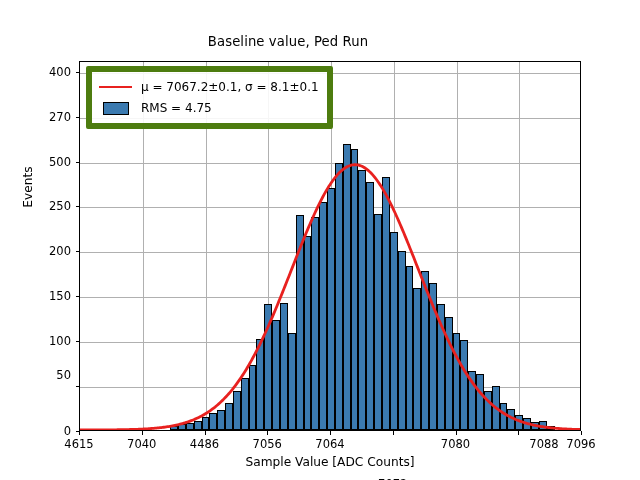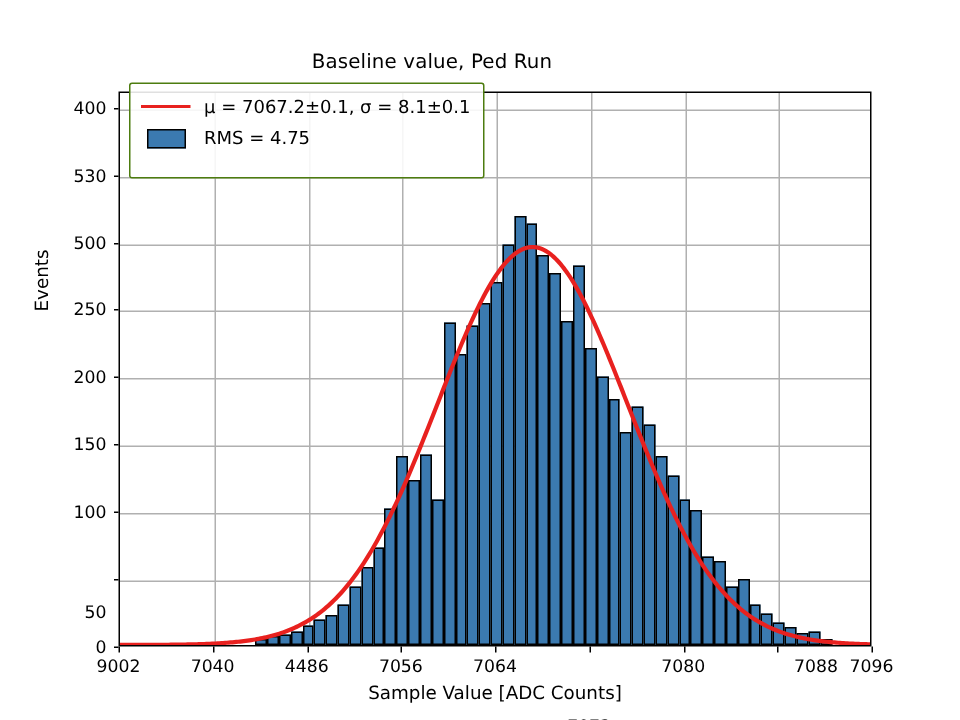--- a/index.html
+++ b/index.html
@@ -53,24 +53,24 @@
     text-align:center;font-size:12.2px;
   }
   #ylabel{
     position:absolute;left:-62px;top:180px;width:180px;
     text-align:center;font-size:12.2px;
     transform:rotate(-90deg);transform-origin:center center;
   }
 
   
   #legend{
-    position:absolute;left:86px;top:55px;
+    position:absolute;left:86px;top:66px;
     background:rgba(255,255,255,.88);
-    border:1px solid #4d7c0f;border-radius:2px;
-    padding:5px 8px 16px 7px;
+    border:6px solid #4d7c0f;border-radius:2px;
+    padding:5px 8px 5px 7px;
   }
   .legend-row{display:flex;align-items:center;height:20px;}
   .legend-row + .legend-row{margin-top:1px;}
   .legend-key{width:33px;height:14px;margin-right:9px;flex:0 0 auto;
               display:flex;align-items:center;justify-content:center;}
   .key-line{width:33px;height:2.6px;background:#e8211f;}
   .key-patch{width:26px;height:13px;background:#3b7ab0;border:1.2px solid #000;box-sizing:border-box;}
   .legend-label{font-size:12px;white-space:nowrap;}
 </style>
 </head>
@@ -149,21 +149,21 @@
         <div class="bar" style="left: 458.859px; width: 7.84375px; height: 8.98058px; background: rgb(59, 122, 176); border-color: rgb(0, 0, 0);"></div>
         <div class="bar" style="left: 466.703px; width: 7.84375px; height: 4.49029px; background: rgb(59, 122, 176); border-color: rgb(0, 0, 0);"></div>
       </div>
     <svg id="fit-curve" viewBox="0 0 502 370" preserveAspectRatio="none">
       <path id="fitpath" fill="none" stroke="#e8211f" stroke-width="2.8" stroke-linejoin="round" stroke-linecap="round" vector-effect="non-scaling-stroke" d="M0.00,369.98 L1.25,369.98 L2.51,369.97 L3.76,369.97 L5.02,369.97 L6.28,369.97 L7.53,369.96 L8.78,369.96 L10.04,369.96 L11.29,369.95 L12.55,369.95 L13.81,369.95 L15.06,369.94 L16.31,369.94 L17.57,369.93 L18.82,369.93 L20.08,369.92 L21.34,369.91 L22.59,369.91 L23.84,369.90 L25.10,369.89 L26.35,369.88 L27.61,369.87 L28.87,369.86 L30.12,369.85 L31.38,369.84 L32.63,369.83 L33.88,369.81 L35.14,369.80 L36.40,369.78 L37.65,369.77 L38.91,369.75 L40.16,369.73 L41.41,369.71 L42.67,369.69 L43.93,369.66 L45.18,369.64 L46.44,369.61 L47.69,369.58 L48.94,369.55 L50.20,369.52 L51.46,369.49 L52.71,369.45 L53.97,369.41 L55.22,369.37 L56.47,369.32 L57.73,369.27 L58.99,369.22 L60.24,369.17 L61.50,369.11 L62.75,369.05 L64.00,368.99 L65.26,368.92 L66.51,368.84 L67.77,368.77 L69.03,368.68 L70.28,368.60 L71.53,368.50 L72.79,368.41 L74.04,368.30 L75.30,368.19 L76.56,368.08 L77.81,367.95 L79.06,367.82 L80.32,367.69 L81.57,367.54 L82.83,367.39 L84.09,367.23 L85.34,367.06 L86.59,366.88 L87.85,366.69 L89.10,366.49 L90.36,366.28 L91.62,366.06 L92.87,365.83 L94.13,365.59 L95.38,365.33 L96.63,365.06 L97.89,364.78 L99.15,364.48 L100.40,364.17 L101.66,363.85 L102.91,363.51 L104.16,363.15 L105.42,362.77 L106.68,362.38 L107.93,361.97 L109.19,361.54 L110.44,361.09 L111.69,360.62 L112.95,360.13 L114.21,359.62 L115.46,359.09 L116.72,358.53 L117.97,357.95 L119.22,357.35 L120.48,356.72 L121.74,356.06 L122.99,355.38 L124.25,354.67 L125.50,353.93 L126.75,353.16 L128.01,352.37 L129.26,351.54 L130.52,350.68 L131.78,349.79 L133.03,348.87 L134.28,347.91 L135.54,346.92 L136.79,345.89 L138.05,344.83 L139.31,343.73 L140.56,342.60 L141.81,341.42 L143.07,340.21 L144.32,338.96 L145.58,337.67 L146.84,336.33 L148.09,334.96 L149.34,333.55 L150.60,332.09 L151.85,330.59 L153.11,329.04 L154.37,327.45 L155.62,325.82 L156.88,324.14 L158.13,322.42 L159.38,320.65 L160.64,318.84 L161.90,316.98 L163.15,315.08 L164.41,313.12 L165.66,311.12 L166.91,309.08 L168.17,306.99 L169.43,304.85 L170.68,302.67 L171.94,300.44 L173.19,298.16 L174.44,295.84 L175.70,293.47 L176.96,291.06 L178.21,288.61 L179.47,286.11 L180.72,283.57 L181.97,280.98 L183.23,278.36 L184.49,275.69 L185.74,272.99 L187.00,270.24 L188.25,267.46 L189.50,264.64 L190.76,261.79 L192.01,258.90 L193.27,255.98 L194.53,253.03 L195.78,250.05 L197.03,247.04 L198.29,244.00 L199.54,240.94 L200.80,237.86 L202.06,234.75 L203.31,231.63 L204.56,228.49 L205.82,225.34 L207.07,222.17 L208.33,218.99 L209.59,215.81 L210.84,212.62 L212.09,209.42 L213.35,206.23 L214.60,203.03 L215.86,199.84 L217.12,196.66 L218.37,193.49 L219.63,190.32 L220.88,187.18 L222.13,184.05 L223.39,180.94 L224.65,177.85 L225.90,174.79 L227.16,171.76 L228.41,168.76 L229.66,165.79 L230.92,162.86 L232.18,159.98 L233.43,157.13 L234.69,154.33 L235.94,151.58 L237.19,148.87 L238.45,146.23 L239.71,143.64 L240.96,141.11 L242.22,138.64 L243.47,136.23 L244.72,133.89 L245.98,131.63 L247.24,129.43 L248.49,127.31 L249.75,125.26 L251.00,123.30 L252.25,121.42 L253.51,119.61 L254.76,117.90 L256.02,116.27 L257.28,114.73 L258.53,113.28 L259.78,111.93 L261.04,110.67 L262.29,109.50 L263.55,108.43 L264.81,107.46 L266.06,106.59 L267.31,105.81 L268.57,105.14 L269.82,104.57 L271.08,104.11 L272.34,103.74 L273.59,103.48 L274.84,103.33 L276.10,103.28 L277.35,103.33 L278.61,103.48 L279.87,103.74 L281.12,104.11 L282.38,104.57 L283.63,105.14 L284.88,105.81 L286.14,106.59 L287.40,107.46 L288.65,108.43 L289.91,109.50 L291.16,110.67 L292.41,111.93 L293.67,113.28 L294.93,114.73 L296.18,116.27 L297.44,117.90 L298.69,119.61 L299.94,121.42 L301.20,123.30 L302.46,125.26 L303.71,127.31 L304.97,129.43 L306.22,131.63 L307.47,133.89 L308.73,136.23 L309.99,138.64 L311.24,141.11 L312.50,143.64 L313.75,146.23 L315.00,148.87 L316.26,151.58 L317.51,154.33 L318.77,157.13 L320.03,159.98 L321.28,162.86 L322.53,165.79 L323.79,168.76 L325.04,171.76 L326.30,174.79 L327.56,177.85 L328.81,180.94 L330.06,184.05 L331.32,187.18 L332.57,190.32 L333.83,193.49 L335.09,196.66 L336.34,199.84 L337.59,203.03 L338.85,206.23 L340.10,209.42 L341.36,212.62 L342.62,215.81 L343.87,218.99 L345.13,222.17 L346.38,225.34 L347.63,228.49 L348.89,231.63 L350.15,234.75 L351.40,237.86 L352.66,240.94 L353.91,244.00 L355.16,247.04 L356.42,250.05 L357.68,253.03 L358.93,255.98 L360.19,258.90 L361.44,261.79 L362.69,264.64 L363.95,267.46 L365.21,270.24 L366.46,272.99 L367.72,275.69 L368.97,278.36 L370.22,280.98 L371.48,283.57 L372.74,286.11 L373.99,288.61 L375.25,291.06 L376.50,293.47 L377.75,295.84 L379.01,298.16 L380.26,300.44 L381.52,302.67 L382.78,304.85 L384.03,306.99 L385.28,309.08 L386.54,311.12 L387.79,313.12 L389.05,315.08 L390.31,316.98 L391.56,318.84 L392.81,320.65 L394.07,322.42 L395.32,324.14 L396.58,325.82 L397.84,327.45 L399.09,329.04 L400.34,330.59 L401.60,332.09 L402.85,333.55 L404.11,334.96 L405.37,336.33 L406.62,337.67 L407.88,338.96 L409.13,340.21 L410.38,341.42 L411.64,342.60 L412.90,343.73 L414.15,344.83 L415.41,345.89 L416.66,346.92 L417.91,347.91 L419.17,348.87 L420.43,349.79 L421.68,350.68 L422.94,351.54 L424.19,352.37 L425.44,353.16 L426.70,353.93 L427.96,354.67 L429.21,355.38 L430.47,356.06 L431.72,356.72 L432.97,357.35 L434.23,357.95 L435.49,358.53 L436.74,359.09 L438.00,359.62 L439.25,360.13 L440.50,360.62 L441.76,361.09 L443.01,361.54 L444.27,361.97 L445.53,362.38 L446.78,362.77 L448.03,363.15 L449.29,363.51 L450.54,363.85 L451.80,364.17 L453.06,364.48 L454.31,364.78 L455.56,365.06 L456.82,365.33 L458.07,365.59 L459.33,365.83 L460.59,366.06 L461.84,366.28 L463.09,366.49 L464.35,366.69 L465.60,366.88 L466.86,367.06 L468.12,367.23 L469.37,367.39 L470.63,367.54 L471.88,367.69 L473.13,367.82 L474.39,367.95 L475.65,368.08 L476.90,368.19 L478.16,368.30 L479.41,368.41 L480.66,368.50 L481.92,368.60 L483.18,368.68 L484.43,368.77 L485.69,368.84 L486.94,368.92 L488.19,368.99 L489.45,369.05 L490.71,369.11 L491.96,369.17 L493.22,369.22 L494.47,369.27 L495.72,369.32 L496.98,369.37 L498.24,369.41 L499.49,369.45 L500.75,369.49 L502.00,369.52"></path>
     </svg>
   </div>
 
   <div id="ticks-x">
       <div class="tick x" style="left: 79px;"></div>
-      <div class="ticklabel x" style="left: 79px;">9002</div>
+      <div class="ticklabel x" style="left: 79px;">4615</div>
       <div class="tick x" style="left: 141.75px;"></div>
       <div class="ticklabel x" style="left: 141.75px;">7040</div>
       <div class="tick x" style="left: 204.5px;"></div>
       <div class="ticklabel x" style="left: 204.5px;">4486</div>
       <div class="tick x" style="left: 267.25px;"></div>
       <div class="ticklabel x" style="left: 267.25px;">7056</div>
       <div class="tick x" style="left: 330px;"></div>
       <div class="ticklabel x" style="left: 330px;">7064</div>
       <div class="tick x" style="left: 392.75px;"></div>
       <div class="ticklabel x" style="left: 392.75px; margin-top: 40px;">7072</div>
@@ -171,33 +171,33 @@
       <div class="ticklabel x" style="left: 455.5px;">7080</div>
       <div class="tick x" style="left: 518.25px;"></div>
       <div class="ticklabel x" style="left: 544px;">7088</div>
       <div class="tick x" style="left: 581px;"></div>
       <div class="ticklabel x" style="left: 581px;">7096</div>
     </div>
   <div id="ticks-y">
       <div class="tick y" style="top: 431px;"></div>
       <div class="ticklabel y" style="top: 431px;">0</div>
       <div class="tick y" style="top: 386.097px;"></div>
-      <div class="ticklabel y" style="top: 408px;">50</div>
+      <div class="ticklabel y" style="top: 375px;">50</div>
       <div class="tick y" style="top: 341.194px;"></div>
       <div class="ticklabel y" style="top: 341.194px;">100</div>
       <div class="tick y" style="top: 296.291px;"></div>
       <div class="ticklabel y" style="top: 296.291px;">150</div>
       <div class="tick y" style="top: 251.388px;"></div>
       <div class="ticklabel y" style="top: 251.388px;">200</div>
       <div class="tick y" style="top: 206.485px;"></div>
       <div class="ticklabel y" style="top: 206.485px;">250</div>
       <div class="tick y" style="top: 161.583px;"></div>
       <div class="ticklabel y" style="top: 161.583px;">500</div>
       <div class="tick y" style="top: 116.68px;"></div>
-      <div class="ticklabel y" style="top: 116.68px;">530</div>
+      <div class="ticklabel y" style="top: 116.68px;">270</div>
       <div class="tick y" style="top: 71.7767px;"></div>
       <div class="ticklabel y" style="top: 71.7767px;">400</div>
     </div>
 
   <div id="xlabel">Sample Value [ADC Counts]</div>
   <div id="ylabel">Events</div>
 
   <div id="legend">
     <div class="legend-row">
       <span class="legend-key">

